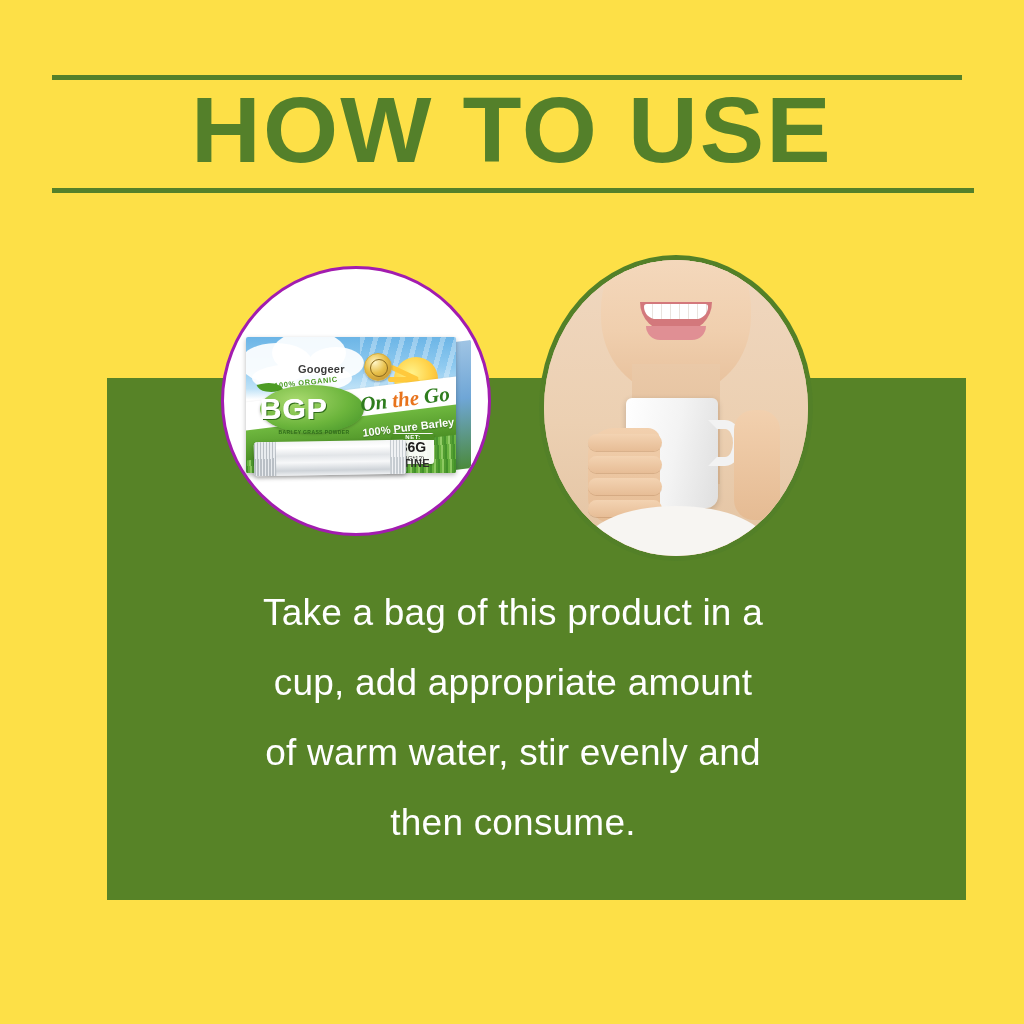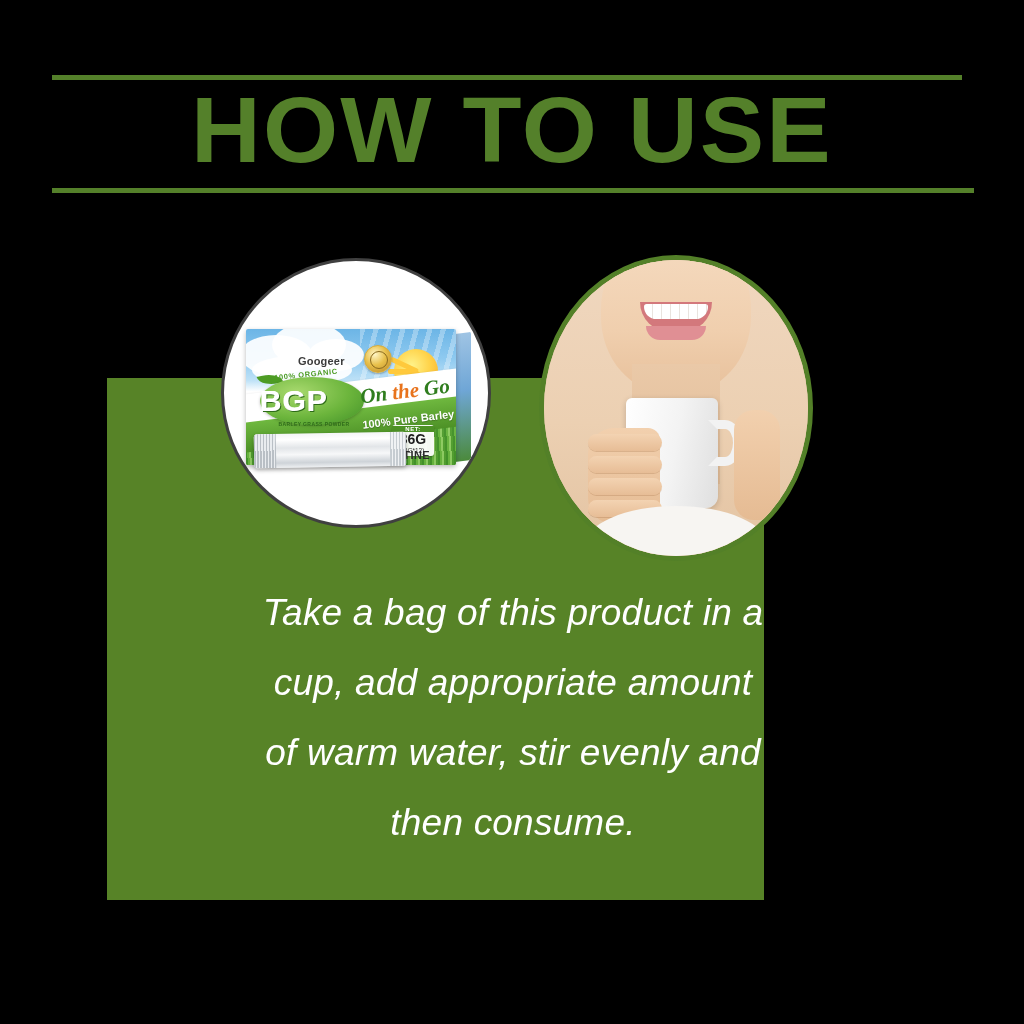--- a/index.html
+++ b/index.html
@@ -14,21 +14,21 @@
   body {
     font-family: "Liberation Sans", sans-serif;
     background: #bed09f;
     position: relative;
   }
 
   #canvas {
     position: relative;
     width: 1024px;
     height: 1024px;
-    background: #000000;
+    background: #fde047;
     overflow: hidden;
   }
 
   
   .rule {
     position: absolute;
     left: 52px;
     height: 5px;
     background: #54802a;
   }
@@ -49,24 +49,23 @@
     transform: scaleX(1.05);
     transform-origin: center center;
     white-space: nowrap;
   }
 
   
   .panel {
     position: absolute;
     left: 107px;
     top: 378px;
-    width: 657px;
+    width: 859px;
     height: 522px;
     background: #578327;
-    font-style: italic;
   }
 
   .panel-text {
     position: absolute;
     left: 150px;
     top: 200px;
     width: 512px;
     text-align: center;
     color: #ffffff;
     font-family: "Liberation Sans Narrow", "Liberation Sans", sans-serif;
@@ -78,25 +77,25 @@
 
   
   .circle {
     position: absolute;
     border-radius: 50%;
     overflow: hidden;
   }
 
   .circle-product {
     left: 221px;
-    top: 258px;
+    top: 266px;
     width: 270px;
     height: 270px;
     background: #ffffff;
-    border: 3px solid #404040;
+    border: 3px solid #a21caf;
   }
 
   .circle-photo {
     left: 539px;
     top: 255px;
     width: 274px;
     height: 306px;
     border: 5px solid #538028;
     background: #e8cbb0;
   }

